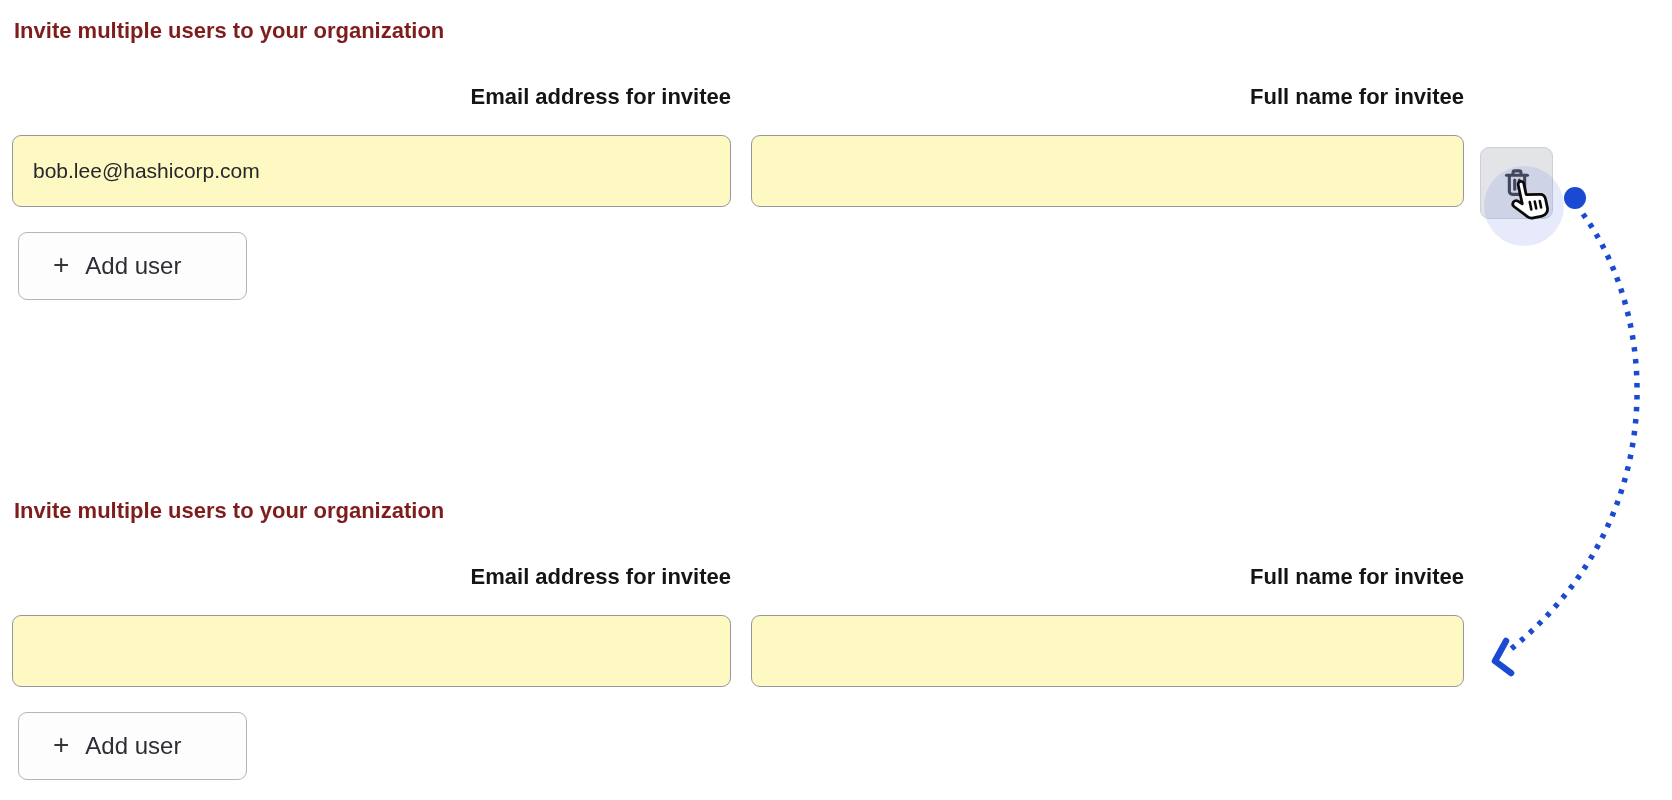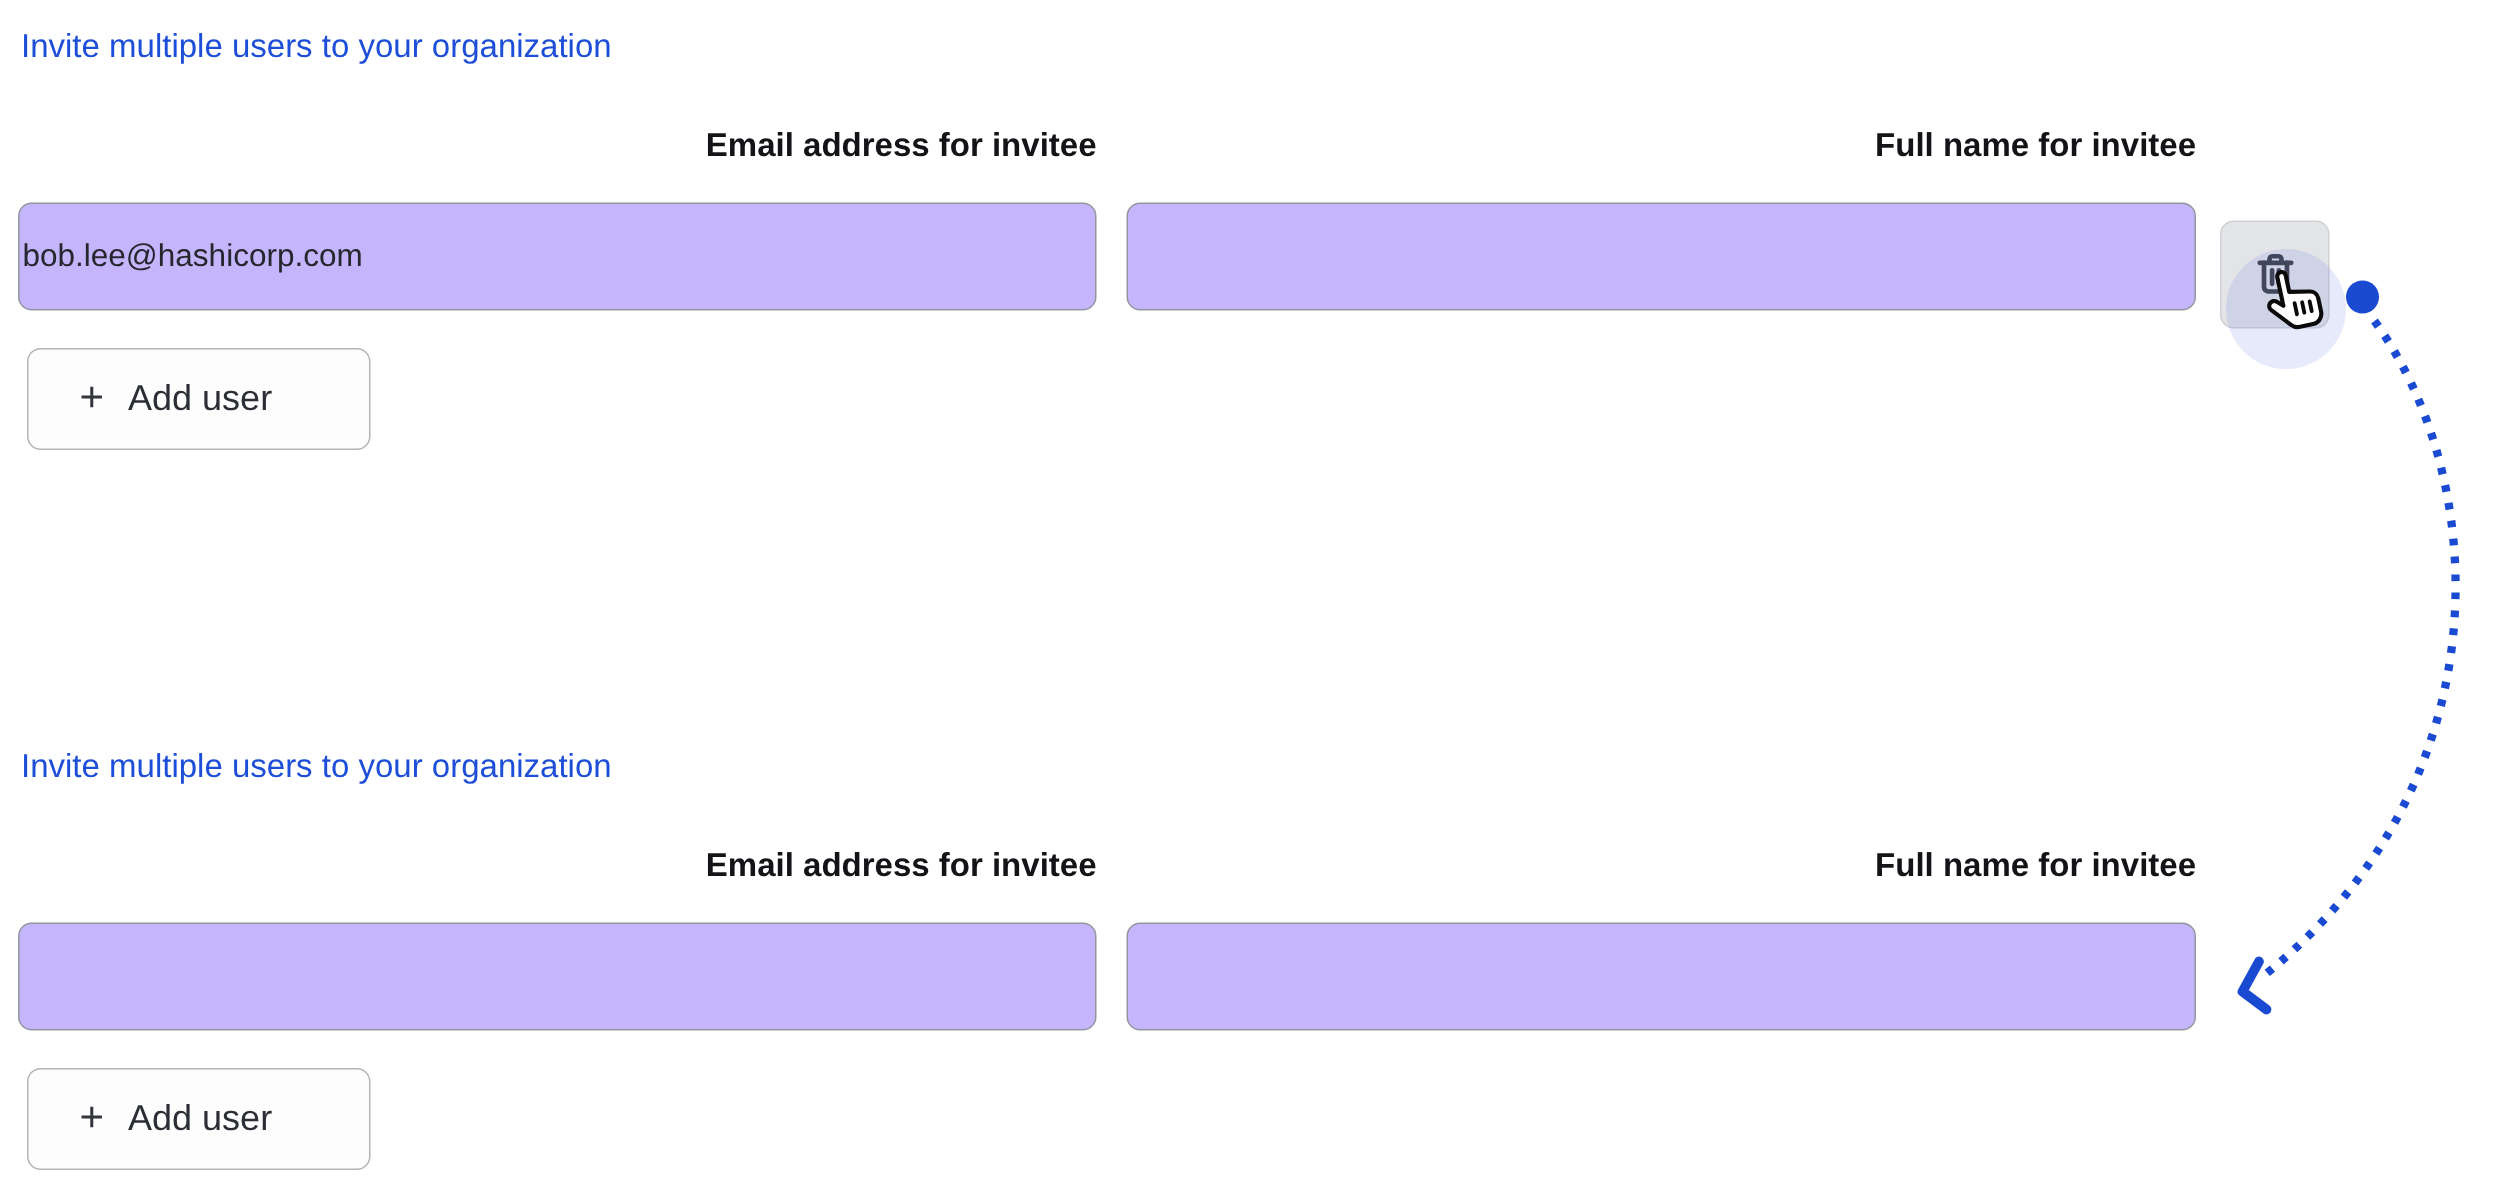--- a/index.html
+++ b/index.html
@@ -14,22 +14,22 @@
     overflow: hidden;
   }
 
   .invite-section { position: absolute; left: 12px; width: 1560px; }
   .invite-section.first  { top: 16px; }
   .invite-section.second { top: 496px; }
 
   .section-title {
     font-size: 22px;
     line-height: 30px;
-    font-weight: 400;
-    color: #1d4ed8;
+    font-weight: 700;
+    color: #7f1d1d;
     margin-left: 2px;
   }
 
   .fields-row { display: flex; margin-top: 38px; position: relative; }
 
   .field { display: flex; flex-direction: column; align-items: flex-end; }
   .field.email-field-col { width: 719px; margin-right: 20px; }
   .field.name-field-col  { width: 713px; }
 
   .field-label {
@@ -38,25 +38,25 @@
     font-weight: 700;
     color: #121417;
     margin: 0 0 25px 2px;
   }
 
   .text-input {
     width: 100%;
     height: 72px;
     border: 1.5px solid #94979f;
     border-radius: 9px;
-    background: #c4b5fd;
+    background: #fef9c3;
     font-family: "Liberation Sans", sans-serif;
     font-size: 21px;
     color: #25272c;
-    padding: 0 2px;
+    padding: 0 20px;
     outline: none;
   }
 
   .delete-btn {
     position: absolute;
     left: 1468px;
     top: 63px; 
     width: 73px;
     height: 72px;
     border: 1px solid #cfd0d4;

